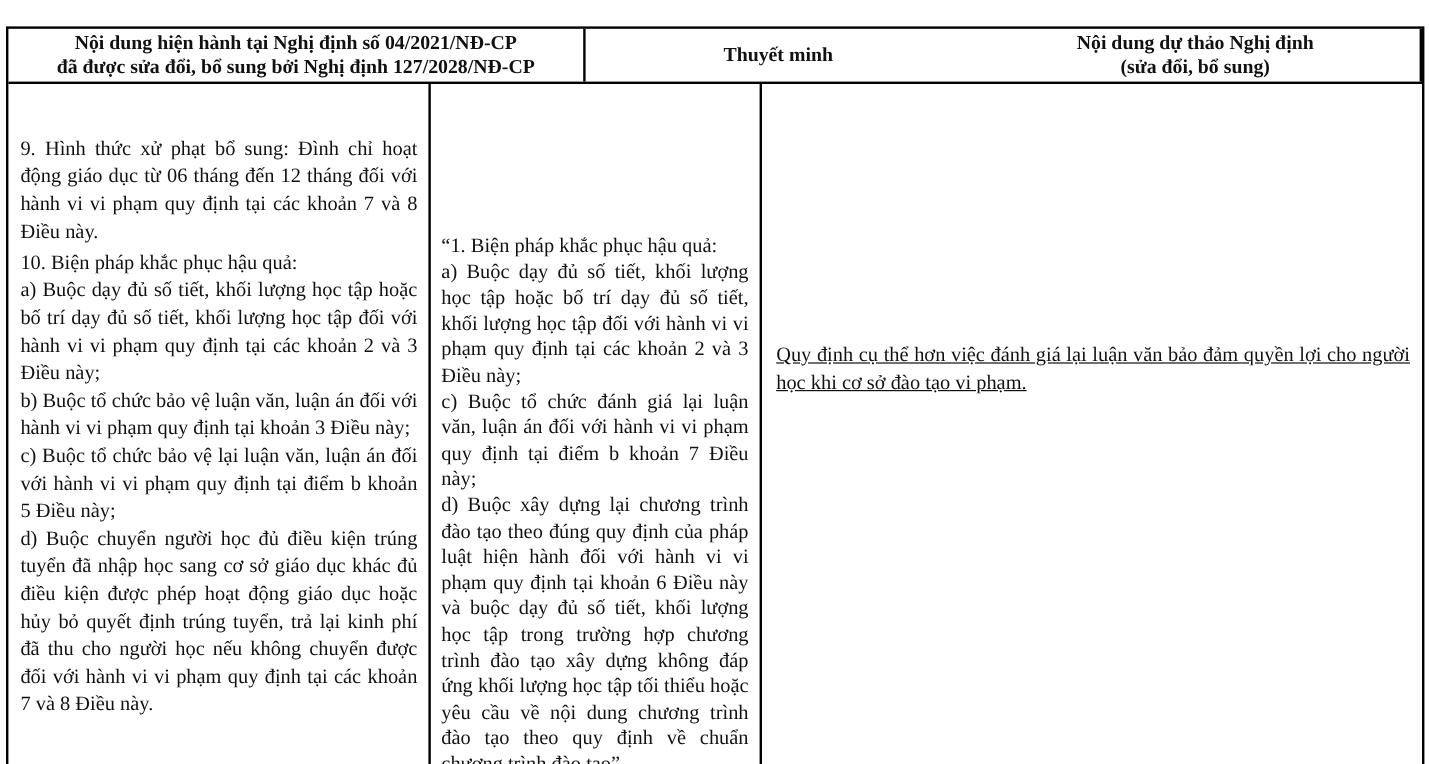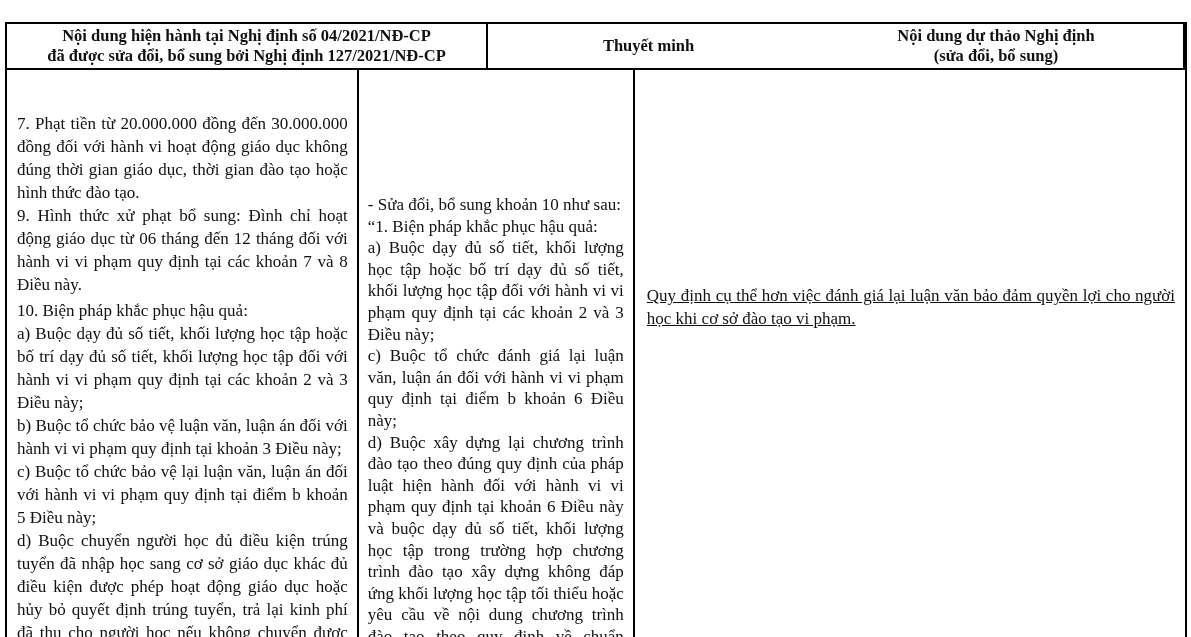--- a/index.html
+++ b/index.html
@@ -75,48 +75,46 @@
 </style>
 </head>
 <body>
 
 <div class="page">
   <div class="comparison-table">
 
     <div class="header-row">
       <div class="header-cell col-1">
         <div>Nội dung hiện hành tại Nghị định số 04/2021/NĐ-CP</div>
-        <div>đã được sửa đổi, bổ sung bởi Nghị định 127/2021/NĐ-CP</div>
+        <div>đã được sửa đổi, bổ sung bởi Nghị định 127/2028/NĐ-CP</div>
       </div>
       <div class="header-cell col-3">
         <div>Thuyết minh</div>
       </div>
       <div class="header-cell col-2">
         <div>Nội dung dự thảo Nghị định</div>
         <div>(sửa đổi, bổ sung)</div>
       </div>
     </div>
 
     <div class="body-row">
 
       <div class="body-cell cell-current col-1">
-        <p>7. Phạt tiền từ 20.000.000 đồng đến 30.000.000 đồng đối với hành vi hoạt động giáo dục không đúng thời gian giáo dục, thời gian đào tạo hoặc hình thức đào tạo.</p>
         <p>9. Hình thức xử phạt bổ sung: Đình chỉ hoạt động giáo dục từ 06 tháng đến 12 tháng đối với hành vi vi phạm quy định tại các khoản 7 và 8 Điều này.</p>
         <p class="gap-above">10. Biện pháp khắc phục hậu quả:</p>
         <p>a) Buộc dạy đủ số tiết, khối lượng học tập hoặc bố trí dạy đủ số tiết, khối lượng học tập đối với hành vi vi phạm quy định tại các khoản 2 và 3 Điều này;</p>
         <p>b) Buộc tổ chức bảo vệ luận văn, luận án đối với hành vi vi phạm quy định tại khoản 3 Điều này;</p>
         <p>c) Buộc tổ chức bảo vệ lại luận văn, luận án đối với hành vi vi phạm quy định tại điểm b khoản 5 Điều này;</p>
         <p>d) Buộc chuyển người học đủ điều kiện trúng tuyển đã nhập học sang cơ sở giáo dục khác đủ điều kiện được phép hoạt động giáo dục hoặc hủy bỏ quyết định trúng tuyển, trả lại kinh phí đã thu cho người học nếu không chuyển được đối với hành vi vi phạm quy định tại các khoản 7 và 8 Điều này.</p>
       </div>
 
       <div class="body-cell cell-draft col-2">
-        <p>- Sửa đổi, bổ sung khoản 10 như sau:</p>
         <p>“1. Biện pháp khắc phục hậu quả:</p>
         <p>a) Buộc dạy đủ số tiết, khối lượng học tập hoặc bố trí dạy đủ số tiết, khối lượng học tập đối với hành vi vi phạm quy định tại các khoản 2 và 3 Điều này;</p>
-        <p>c) Buộc tổ chức đánh giá lại luận văn, luận án đối với hành vi vi phạm quy định tại điểm b khoản 6 Điều này;</p>
+        <p>c) Buộc tổ chức đánh giá lại luận văn, luận án đối với hành vi vi phạm quy định tại điểm b khoản 7 Điều này;</p>
         <p>d) Buộc xây dựng lại chương trình đào tạo theo đúng quy định của pháp luật hiện hành đối với hành vi vi phạm quy định tại khoản 6 Điều này và buộc dạy đủ số tiết, khối lượng học tập trong trường hợp chương trình đào tạo xây dựng không đáp ứng khối lượng học tập tối thiểu hoặc yêu cầu về nội dung chương trình đào tạo theo quy định về chuẩn chương trình đào tạo”.</p>
       </div>
 
       <div class="body-cell cell-explanation col-3">
         <p>Quy định cụ thể hơn việc đánh giá lại luận văn bảo đảm quyền lợi cho người học khi cơ sở đào tạo vi phạm.</p>
       </div>
 
     </div>
   </div>
 </div>

